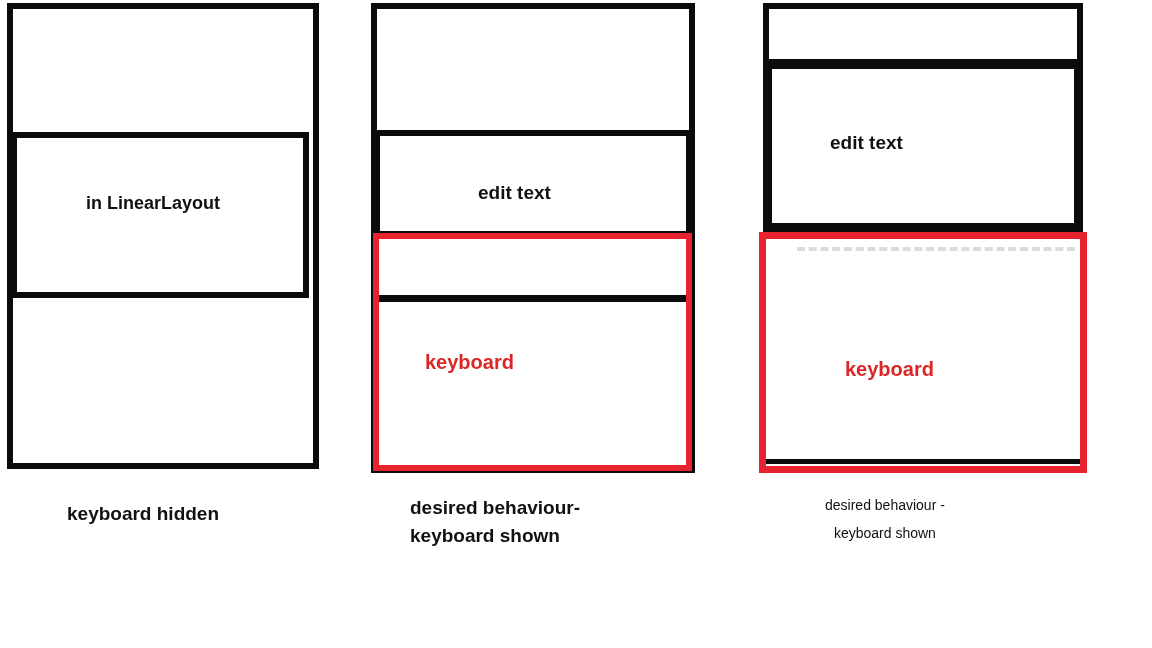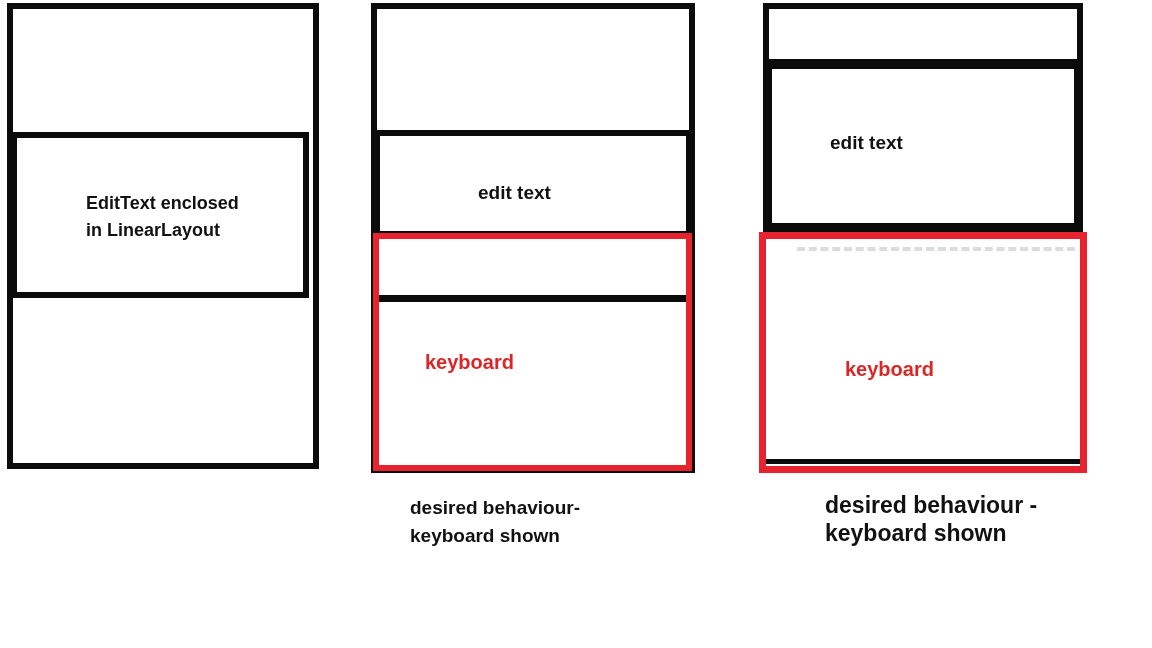--- a/index.html
+++ b/index.html
@@ -24,35 +24,35 @@
   .f2-keyboard{left:425px;top:345px;font-size:20px;font-weight:bold;color:#dc2626;z-index:4;}
   .f2-caption{left:410px;top:488px;font-size:19px;font-weight:bold;color:#111;line-height:28px;}
   
   .f3-strip{left:763px;top:3px;width:308px;height:50px;}
   .f3-edit{left:763px;top:60px;width:302px;height:154px;border-width:9px;z-index:1;}
   .f3-editlabel{left:830px;top:126px;font-size:19px;font-weight:bold;color:#111;z-index:2;}
   .f3-smudge{left:797px;top:247px;width:278px;height:0;border-top:4px dashed #dcdcdc;z-index:2;}
   .f3-blackline{left:766px;top:459px;width:314px;height:5px;background:#0b0b0b;z-index:2;}
   .f3-red{left:759px;top:232px;width:314px;height:227px;border:7px solid #e6232e;background:transparent;z-index:3;}
   .f3-keyboard{left:845px;top:352px;font-size:20px;font-weight:bold;color:#dc2626;z-index:4;}
-  .f3-caption{left:825px;top:485px;font-size:23px;font-weight:bold;color:#111;line-height:28px;}
+  .f3-caption{left:825px;top:485px;font-size:14px;font-weight:normal;color:#111;line-height:28px;text-align:center;}
   .nowrap{white-space:nowrap;margin-top:6px;}
   .cap-line{display:block;}
 </style>
 </head>
 <body>
 
 <div id="canvas">
 
   <div class="blackbox f1-frame"></div>
   <div class="blackbox f1-mid"></div>
   <div class="abs f1-label nowrap">
-    <span class="cap-line">EditText enclosed</span>
     <span class="cap-line">in LinearLayout</span>
   </div>
+  <div class="abs f1-caption nowrap">keyboard hidden</div>
 
   <div class="blackbox f2-frame"></div>
   <div class="blackbox f2-edit"></div>
   <div class="abs f2-editlabel nowrap">edit text</div>
   <div class="abs f2-llbottom"></div>
   <div class="abs f2-red"></div>
   <div class="abs f2-keyboard nowrap">keyboard</div>
   <div class="abs f2-caption nowrap">
     <span class="cap-line">desired behaviour-</span>
     <span class="cap-line">keyboard shown</span>

